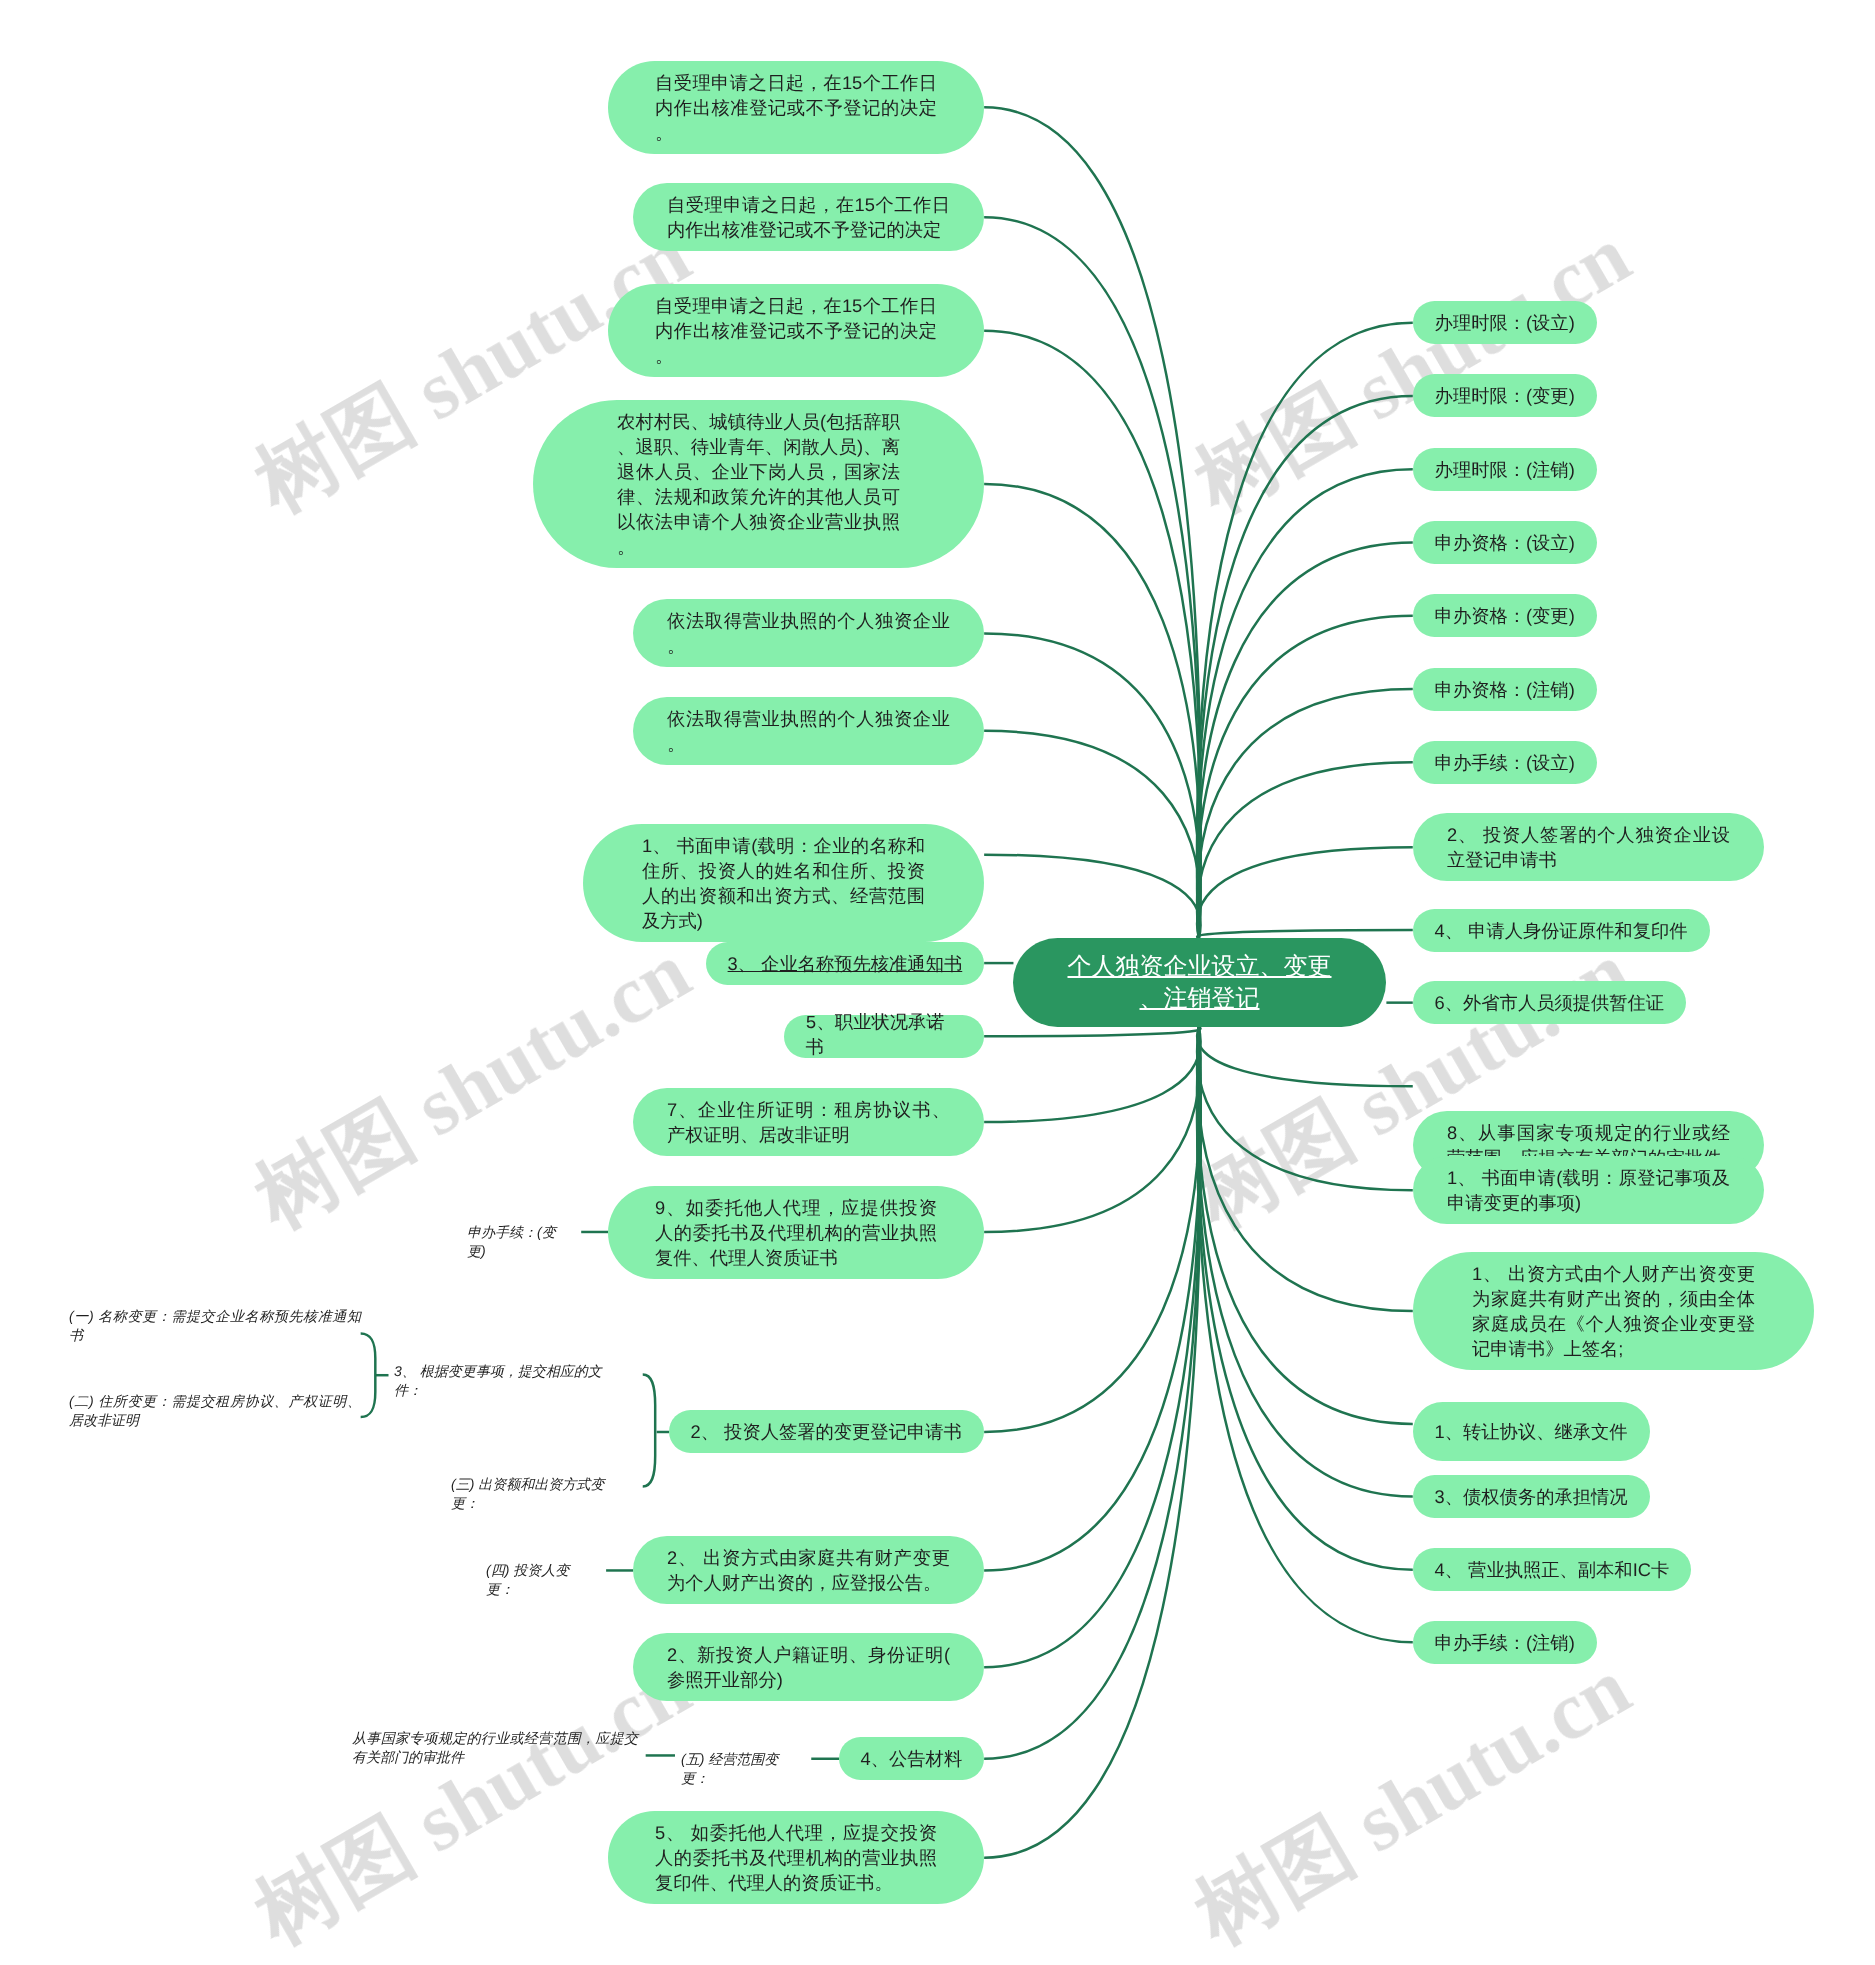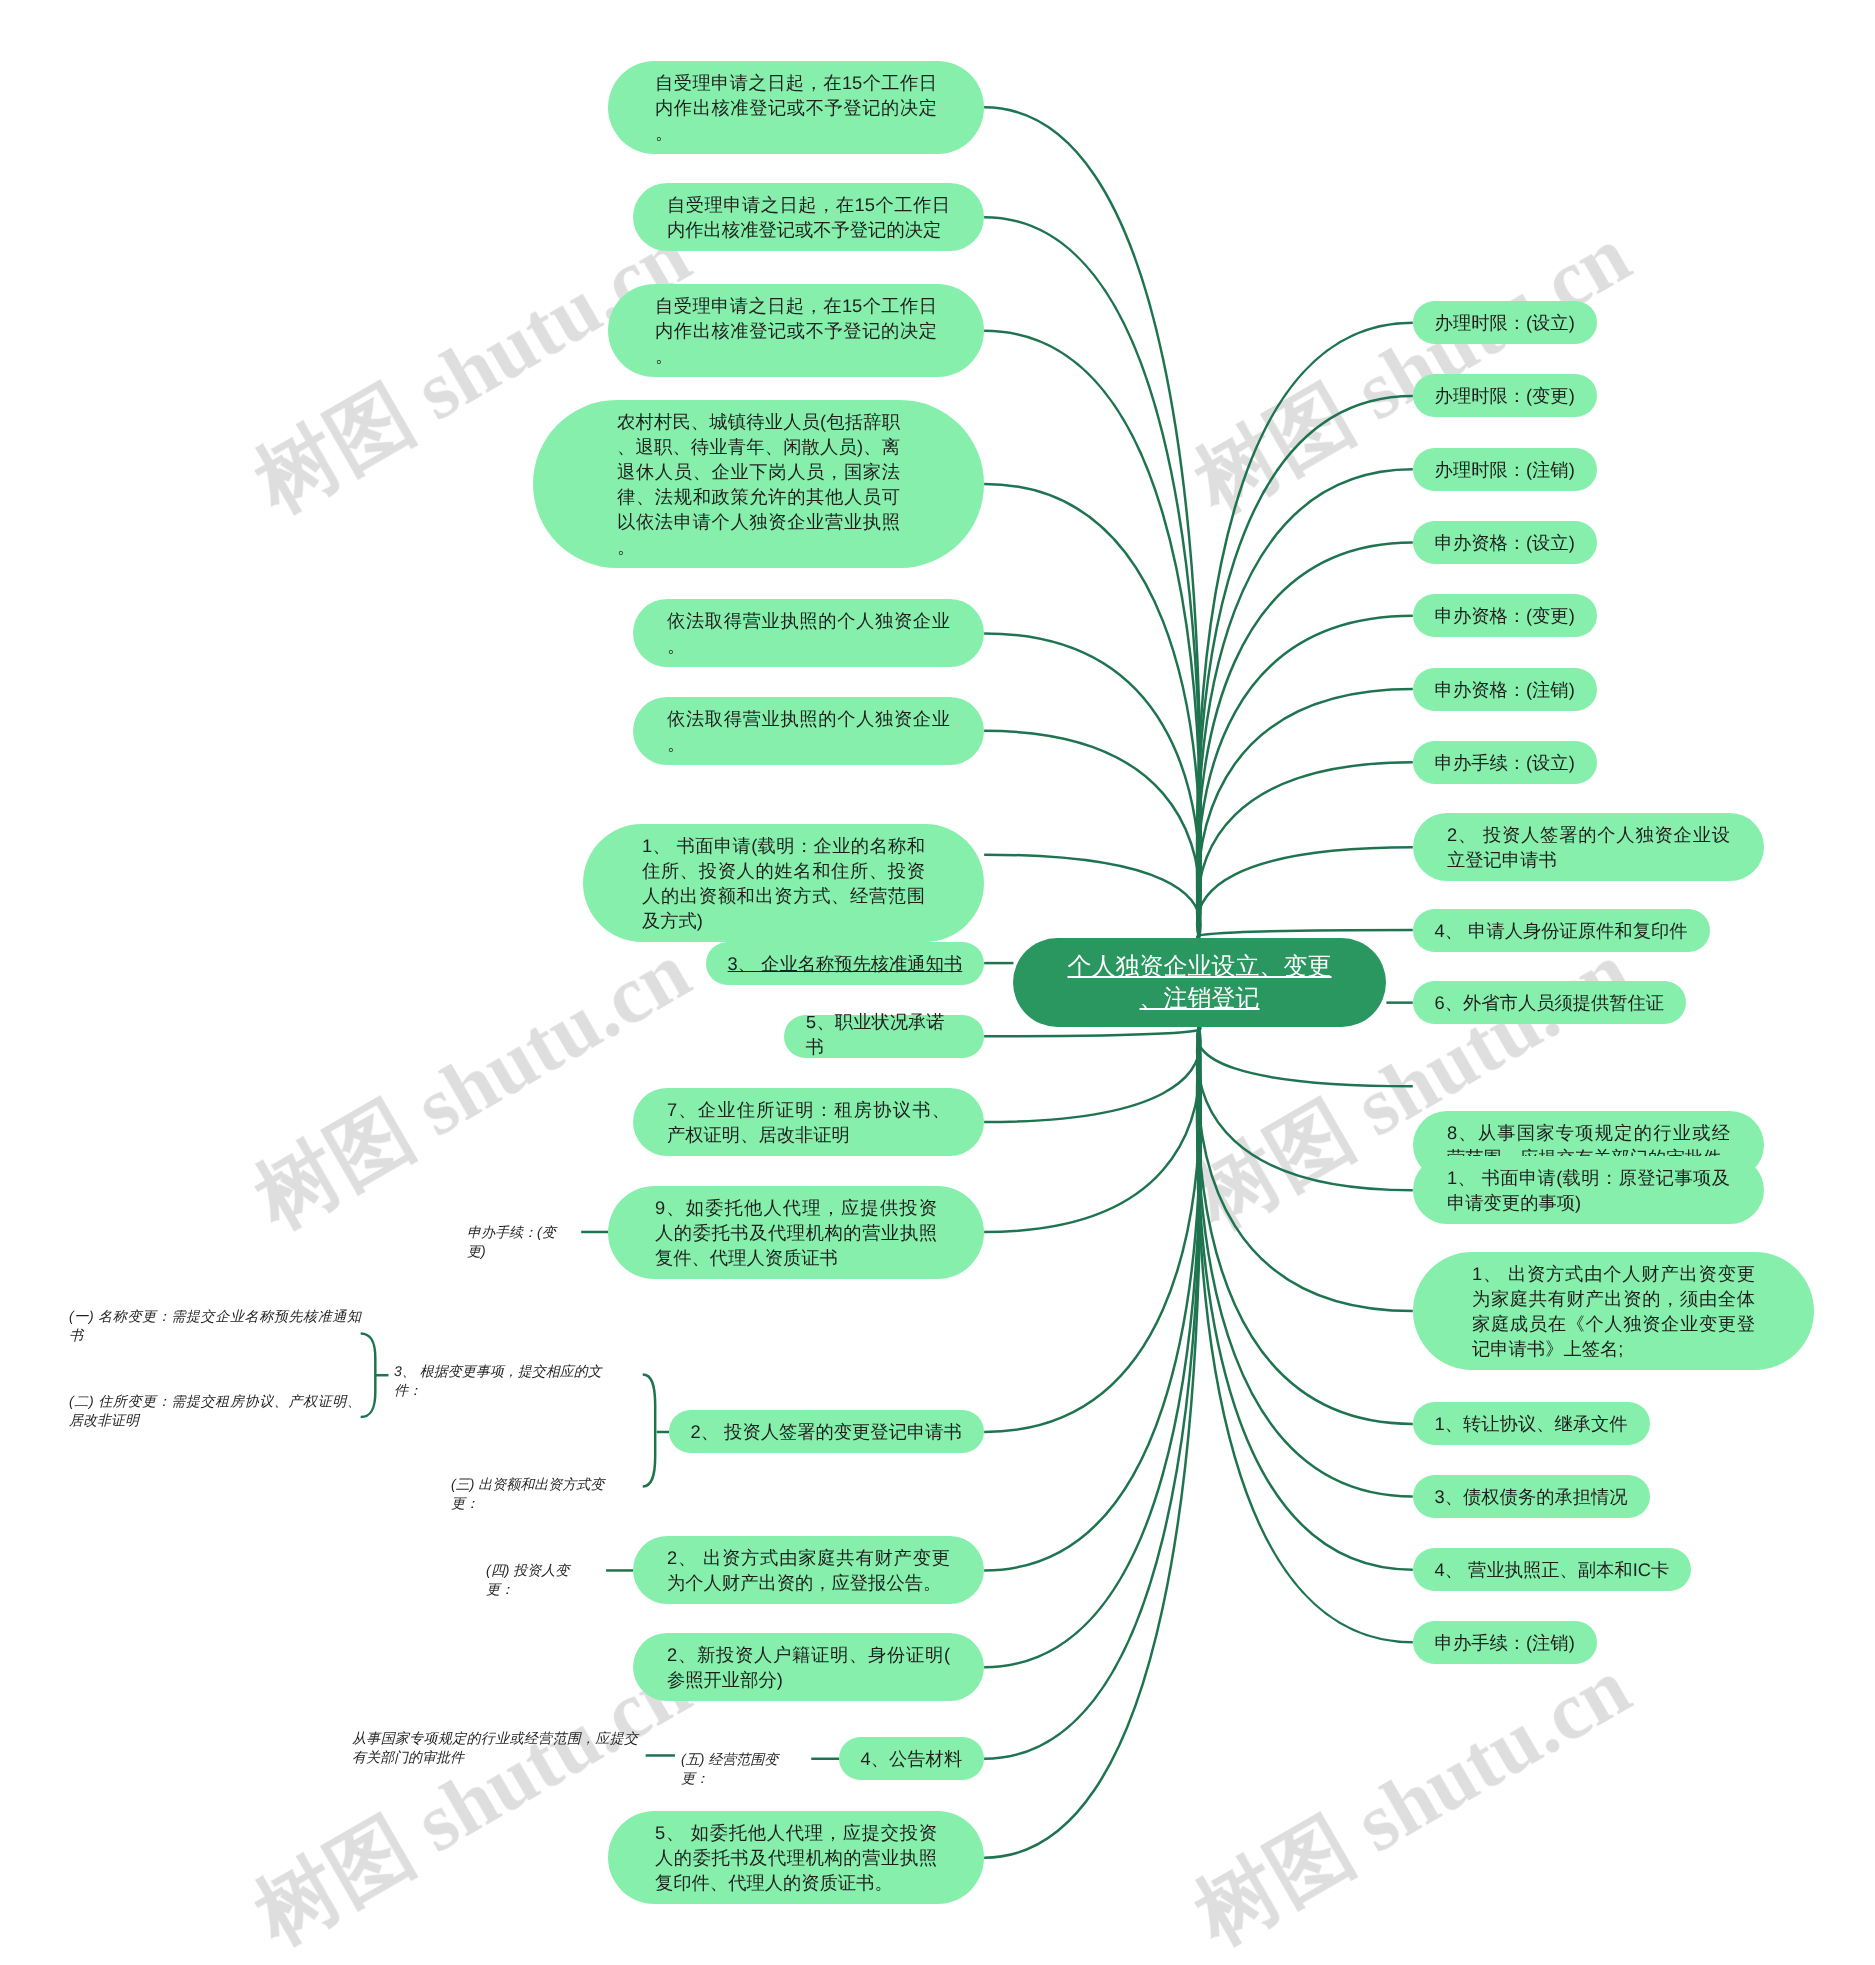--- a/index.html
+++ b/index.html
@@ -233,21 +233,21 @@
       </div>
     </div>
   <div class="node" style="left:1413px;top:1252px;width:401px;height:118px;padding:0 59px;">
       <div class="t">
         <span class="ln j">1、 出资方式由个人财产出资变更</span>
         <span class="ln j">为家庭共有财产出资的，须由全体</span>
         <span class="ln j">家庭成员在《个人独资企业变更登</span>
         <span class="ln">记申请书》上签名;</span>
       </div>
     </div>
-  <div class="node" style="left:1413px;top:1402px;width:237px;height:43px;padding:0 21.6px;">
+  <div class="node" style="left:1413px;top:1402px;width:237px;height:59px;padding:0 21.6px;">
       <div class="t">1、转让协议、继承文件</div>
     </div>
   <div class="node" style="left:1413px;top:1475px;width:237px;height:43px;padding:0 21.6px;">
       <div class="t">3、债权债务的承担情况</div>
     </div>
   <div class="node" style="left:1413px;top:1548px;width:278px;height:43px;padding:0 21.6px;">
       <div class="t">4、 营业执照正、副本和IC卡</div>
     </div>
   <div class="node" style="left:1413px;top:1621px;width:184px;height:43px;padding:0 21.6px;">
       <div class="t">申办手续：(注销)</div>

